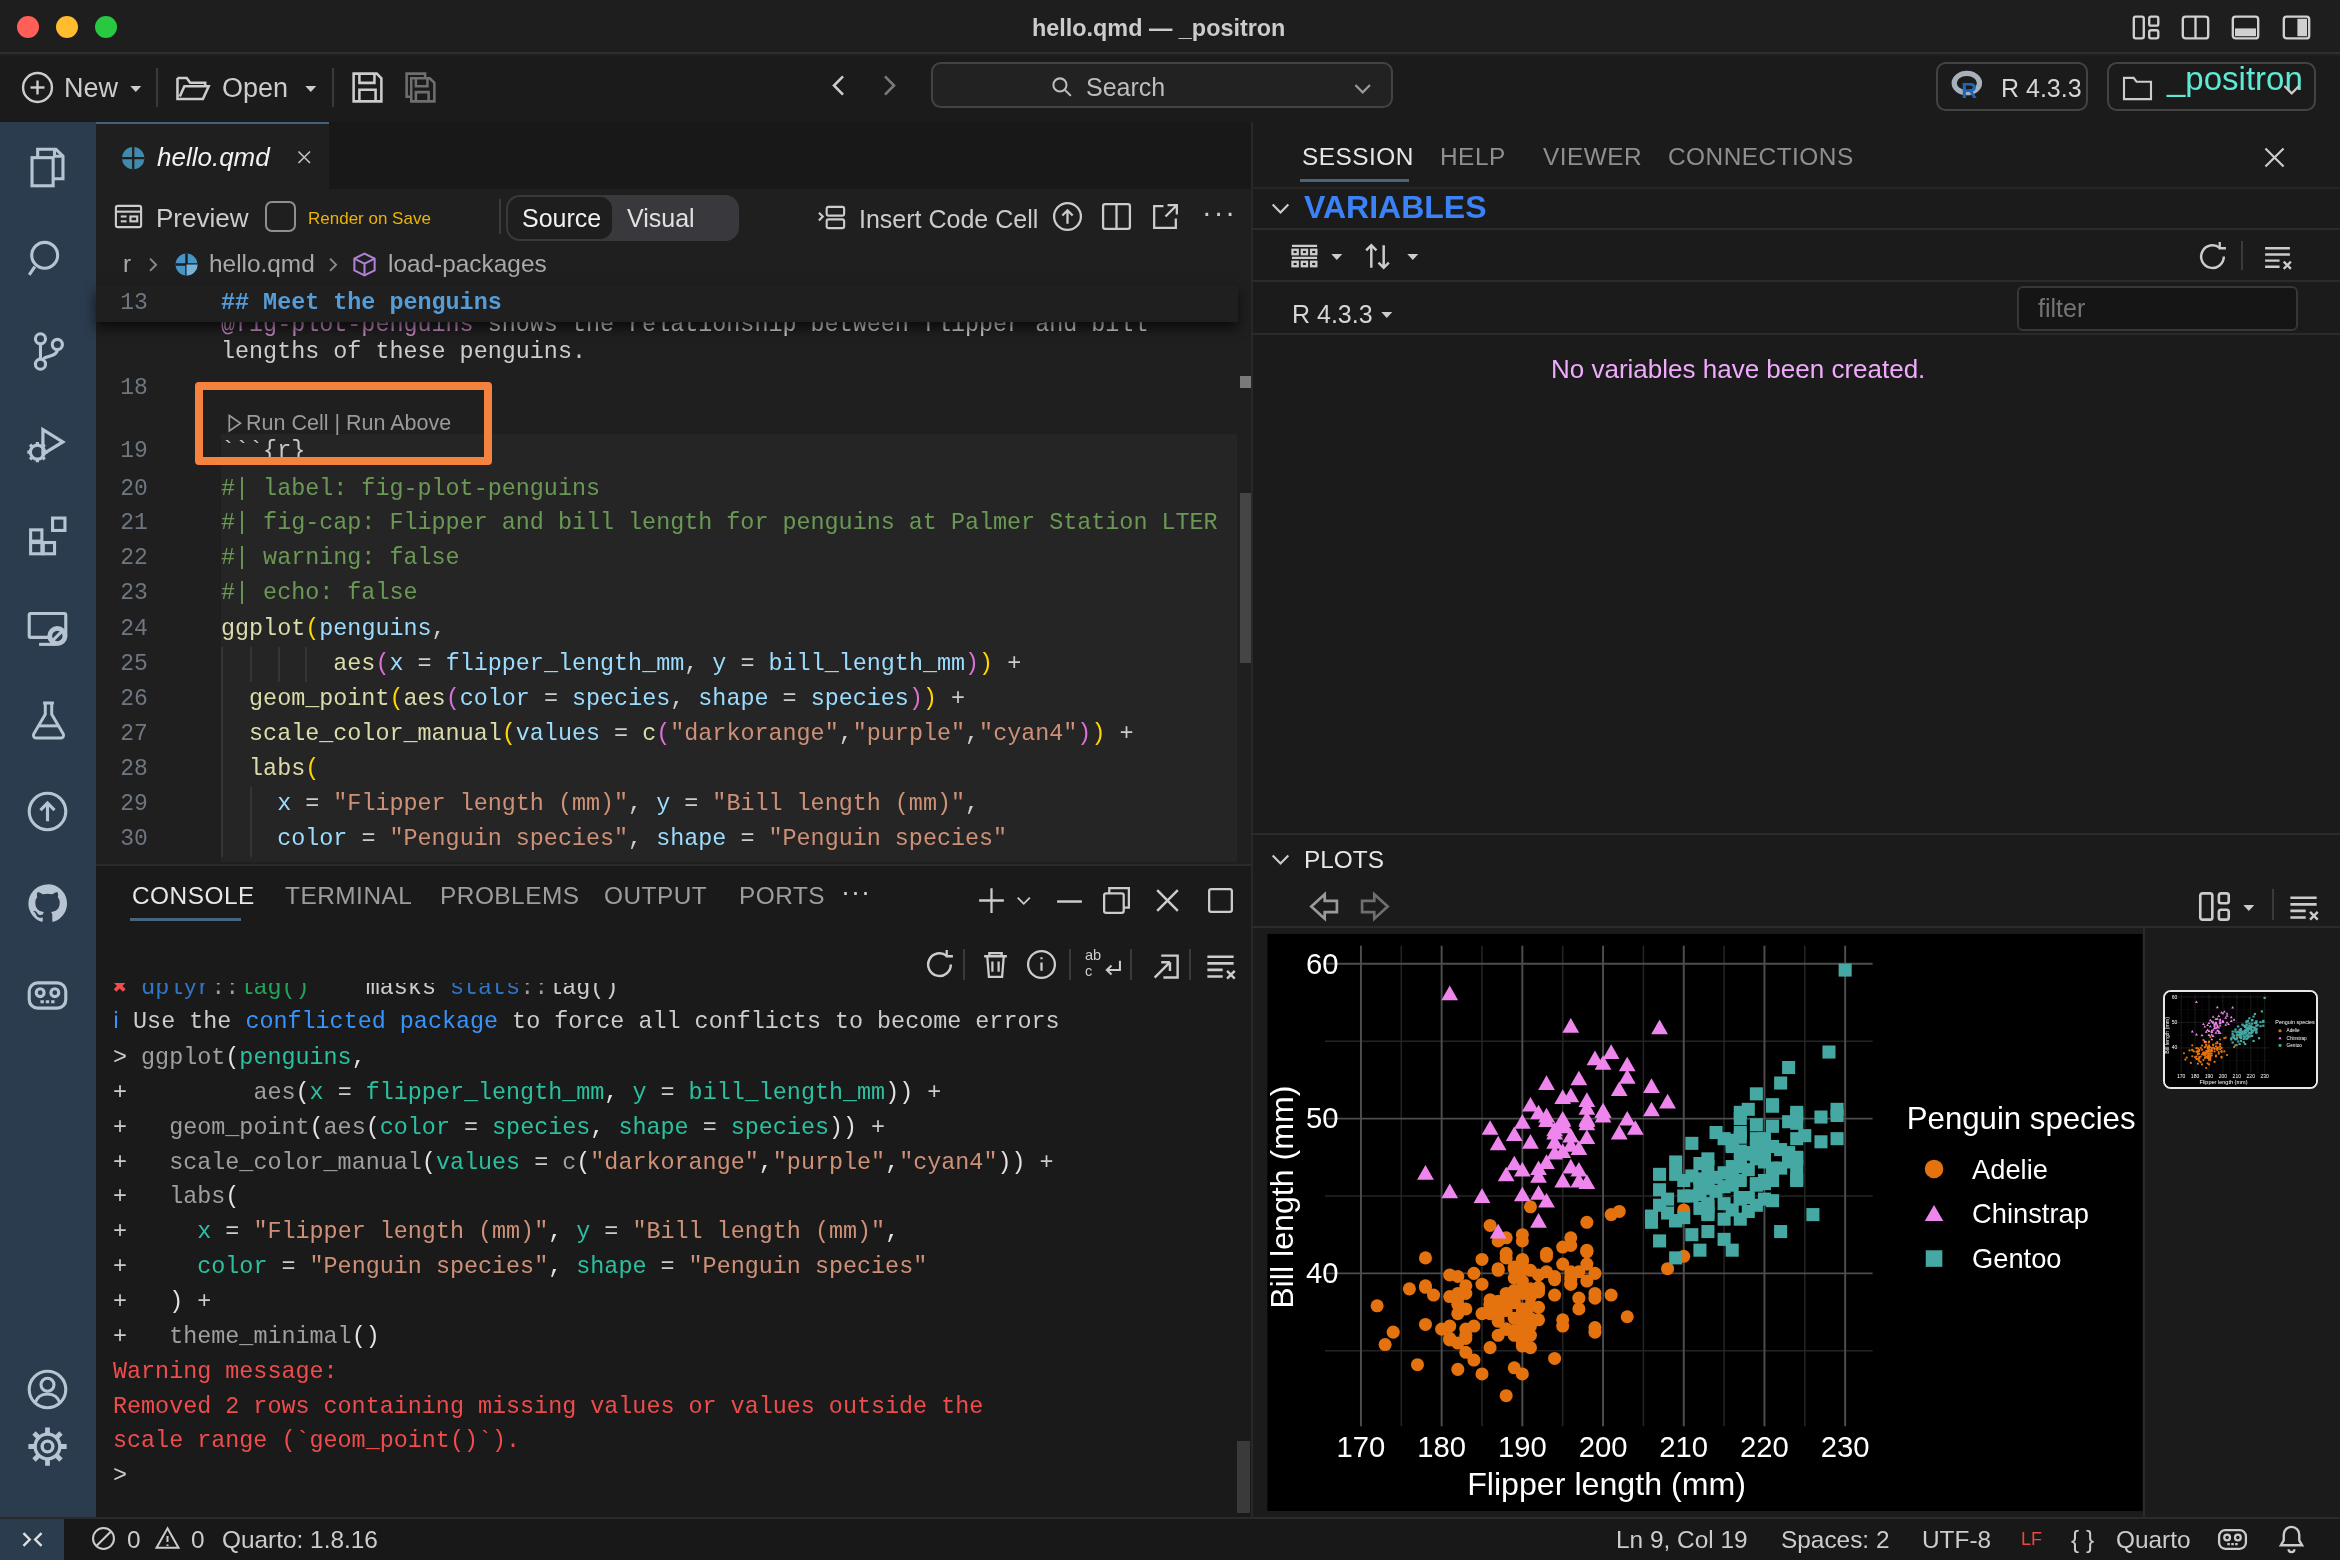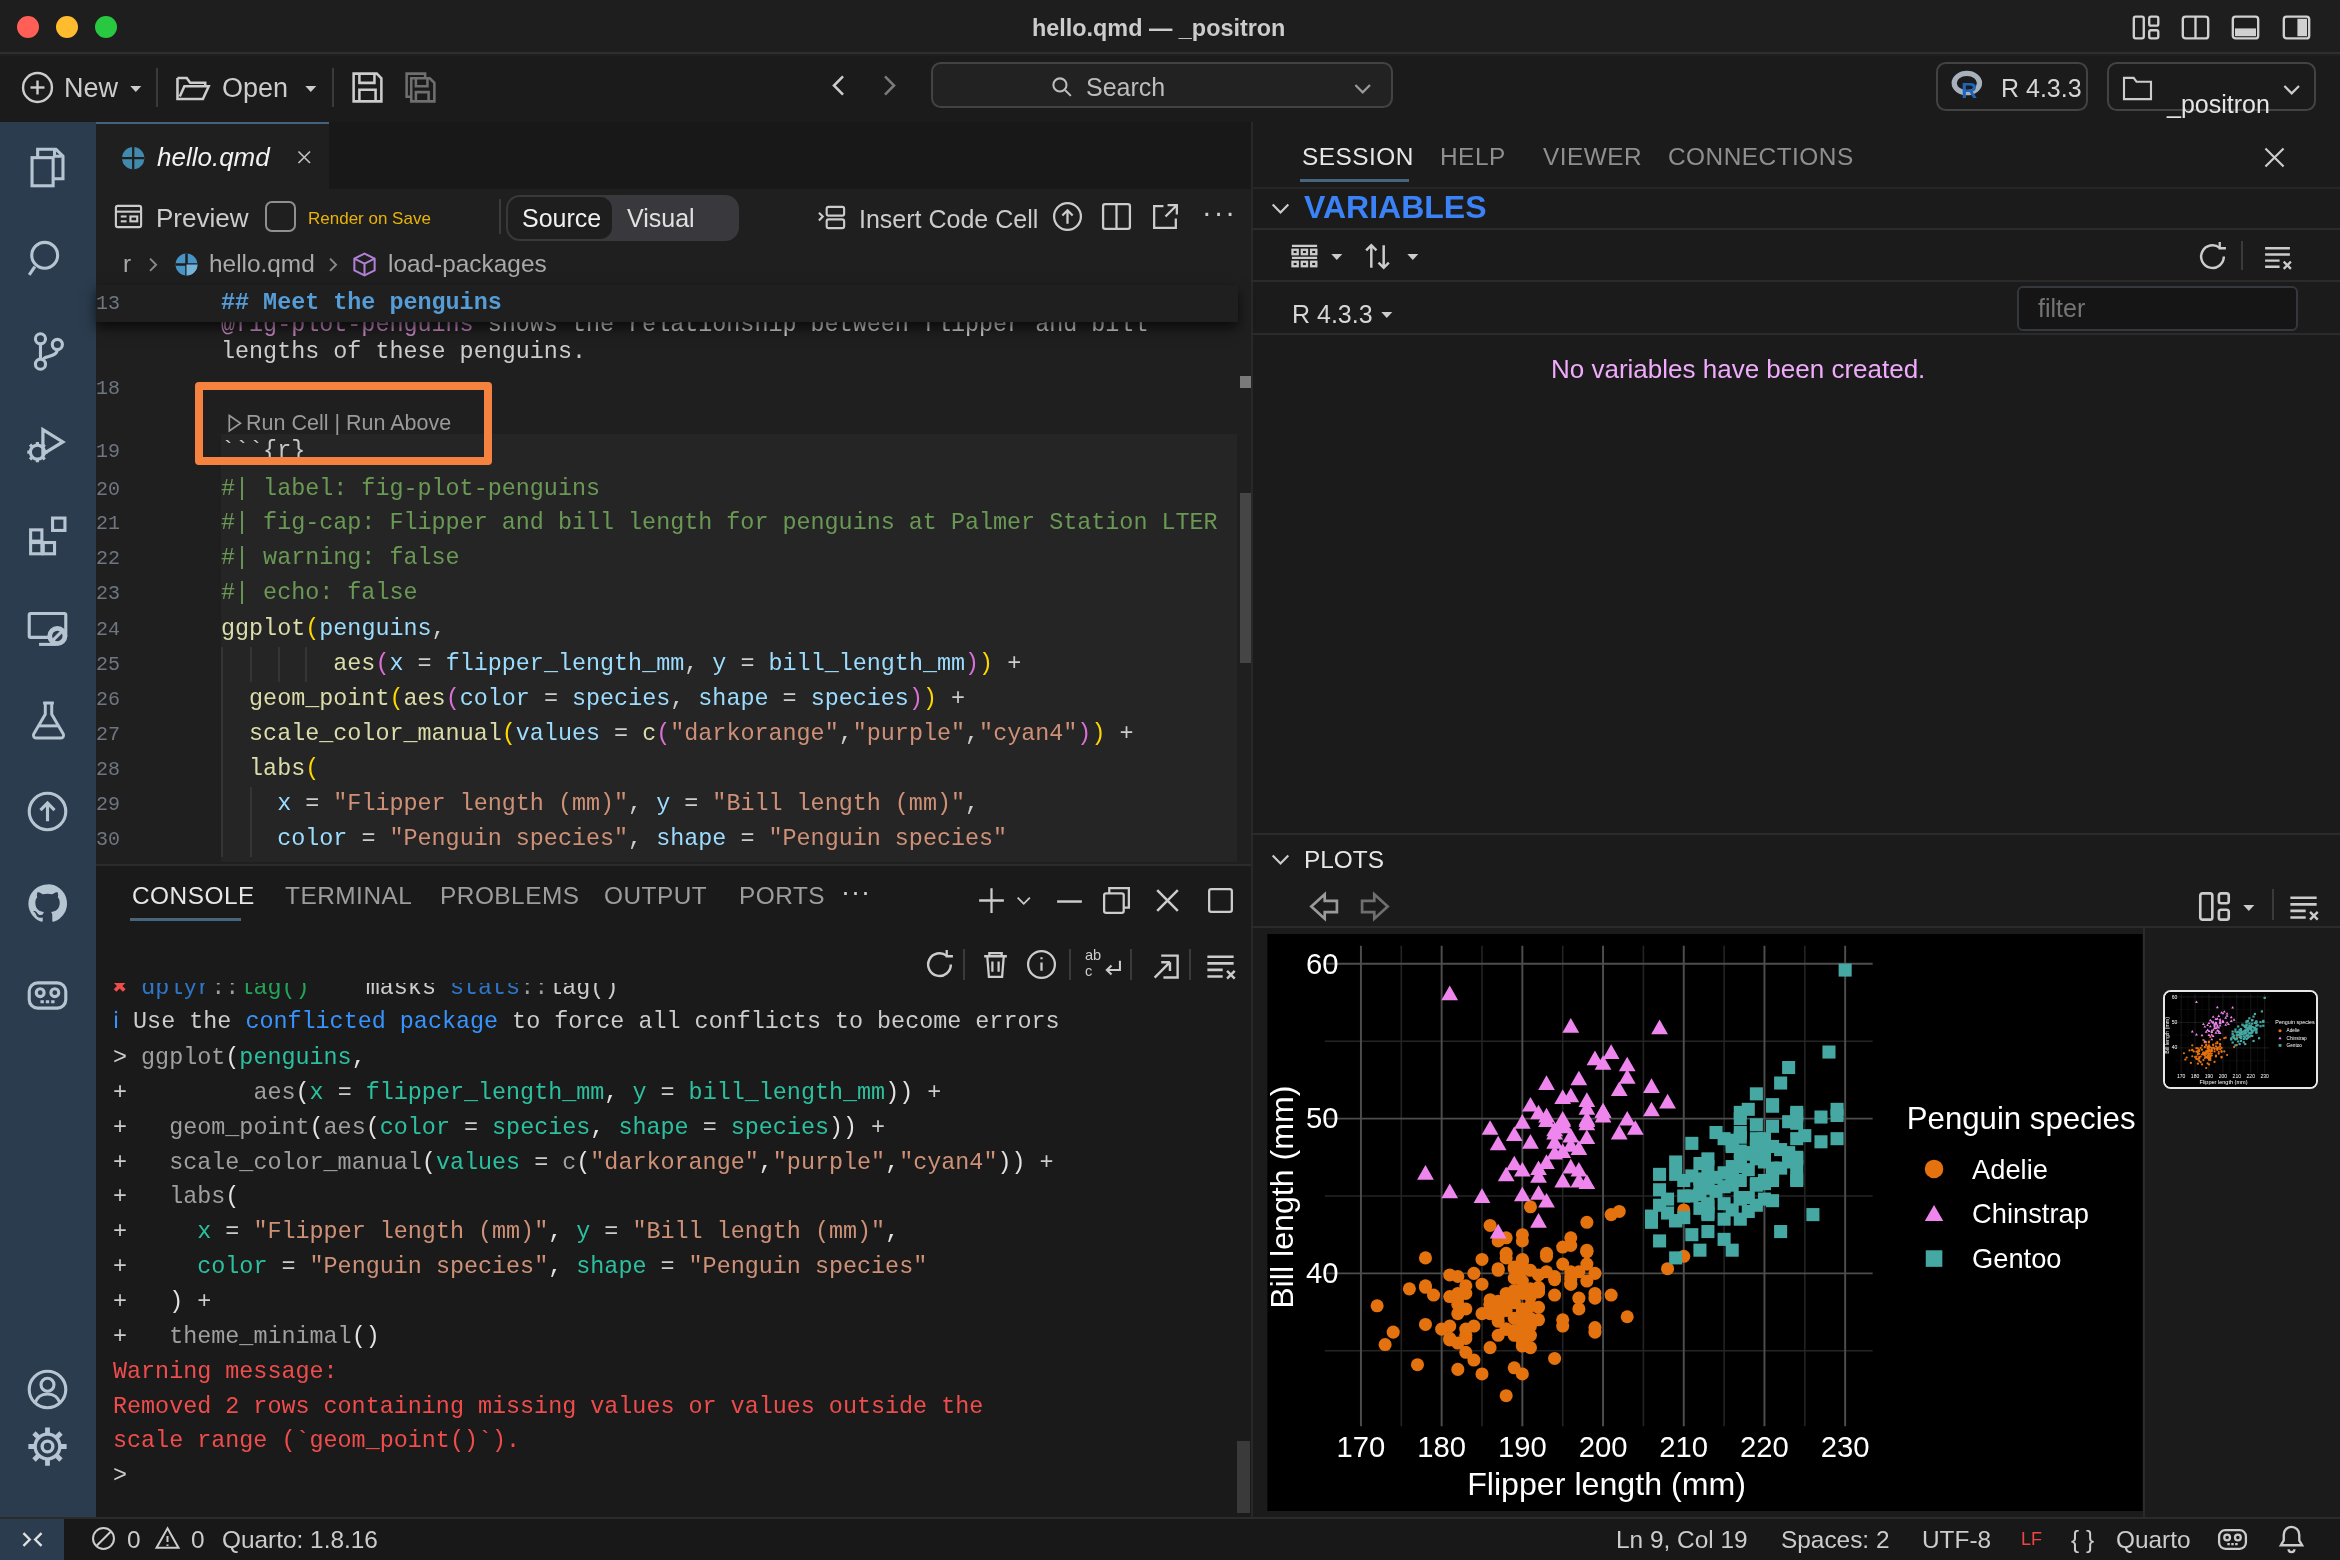--- a/index.html
+++ b/index.html
@@ -79,21 +79,21 @@
 
 <svg class="ic" style="left:1952px;top:70px" width="33" height="31" viewBox="0 0 24 22">
 <ellipse cx="10.8" cy="9.2" rx="9.2" ry="7" fill="none" stroke="#a8b1bb" stroke-width="3.8"></ellipse>
 <text x="6.8" y="20" font-size="16" font-weight="bold" fill="#1f66bb" font-family="Liberation Sans,sans-serif">R</text>
 </svg>
 <div class="t" style="left:2001px;top:73px;font-size:25px;line-height:30px;color:#d6d6d6">R 4.3.3</div>
 <div class="ab" style="left:2107px;top:62px;width:209px;height:49px;border:2px solid #434343;border-radius:9.8px"></div>
 <svg class="ic" style="left:2122px;top:74px" width="31" height="27" viewBox="0 0 16 14" fill="none" stroke="#cccccc" stroke-width="1.1">
     <path d="M1 2h5l1.5 2H15v9H1z"></path>
   </svg>
-<div class="t" style="left:2167px;top:89px;font-size:25px;line-height:30px;color:#e5e5e5">_positron</div>
+<div class="t" style="left:2167px;top:64px;font-size:33px;line-height:30px;color:#5eead4">_positron</div>
 <svg class="ic" style="left:2280px;top:78px" width="23.4" height="23.4" viewBox="0 0 16 16" fill="none" stroke="#cccccc" stroke-width="1.5">
     <path d="M3 5.5 8 10.5 13 5.5"></path>
   </svg>
 
 <div class="ab" style="left:0;top:122px;width:96px;height:1396px;background:#2b3c4e"></div>
 <svg class="ic" style="left:25px;top:145px" width="45" height="45" viewBox="0 0 16 16" fill="none" stroke="#b6c5d1" stroke-width="1.1">
     <path d="M4.5 4.5V1.5h6.5l2.5 2.5v8h-3.5"></path>
     <path d="M10.5 1.5V4h2.5"></path>
     <rect x="2.5" y="4.5" width="7.5" height="10"></rect>
   </svg>
@@ -217,21 +217,21 @@
   </svg>
 <svg class="ic" style="left:351px;top:251px" width="27" height="27" viewBox="0 0 16 16" fill="none" stroke="#b180d7" stroke-width="1.2">
     <path d="M8 1.5 14 4.5v7L8 14.5 2 11.5v-7z"></path>
     <path d="M2 4.5l6 3 6-3M8 7.5v7"></path>
   </svg>
 <div class="t" style="left:388px;top:249px;font-size:24.4px;line-height:29px;color:#a9a9a9">load-packages</div>
 
 <div class="ab" style="left:96px;top:285px;width:1156px;height:581px;background:#1f1f1f"></div>
 <div class="ab" style="left:221px;top:434px;width:1016px;height:428px;background:#252525"></div>
 <style>
-.ln{position:absolute;left:96px;width:76px;text-align:left;font-family:"Liberation Mono",monospace;font-size:20px;line-height:35px;color:#6e7681;white-space:pre}
+.ln{position:absolute;left:96px;width:76px;text-align:center;font-family:"Liberation Mono",monospace;font-size:23px;line-height:35px;color:#6e7681;white-space:pre}
 .cl{position:absolute;left:221px;font-family:"Liberation Mono",monospace;font-size:23.4px;line-height:35px;white-space:pre;color:#cccccc}
 .cm{color:#6A9955}.fn{color:#DCDCAA}.vr{color:#9CDCFE}.st{color:#CE9178}.p1{color:#FFD700}.p2{color:#DA70D6}.hd{color:#569CD6;font-weight:bold}.pk{color:#C586C0}
 .ig{position:absolute;width:2px;background:#353535}
 </style>
 
 <div class="cl" style="top:308px"><span class="pk">@fig-plot-penguins</span> shows the relationship between flipper and bill</div>
 <div class="cl" style="top:335px">lengths of these penguins.</div>
 
 <div class="ab" style="left:96px;top:285px;width:1142px;height:37px;background:#1f1f1f;box-shadow:0 5.9px 11.7px rgba(0,0,0,.65);z-index:5"></div>
 <div class="ln" style="top:286px;z-index:6">13</div>

